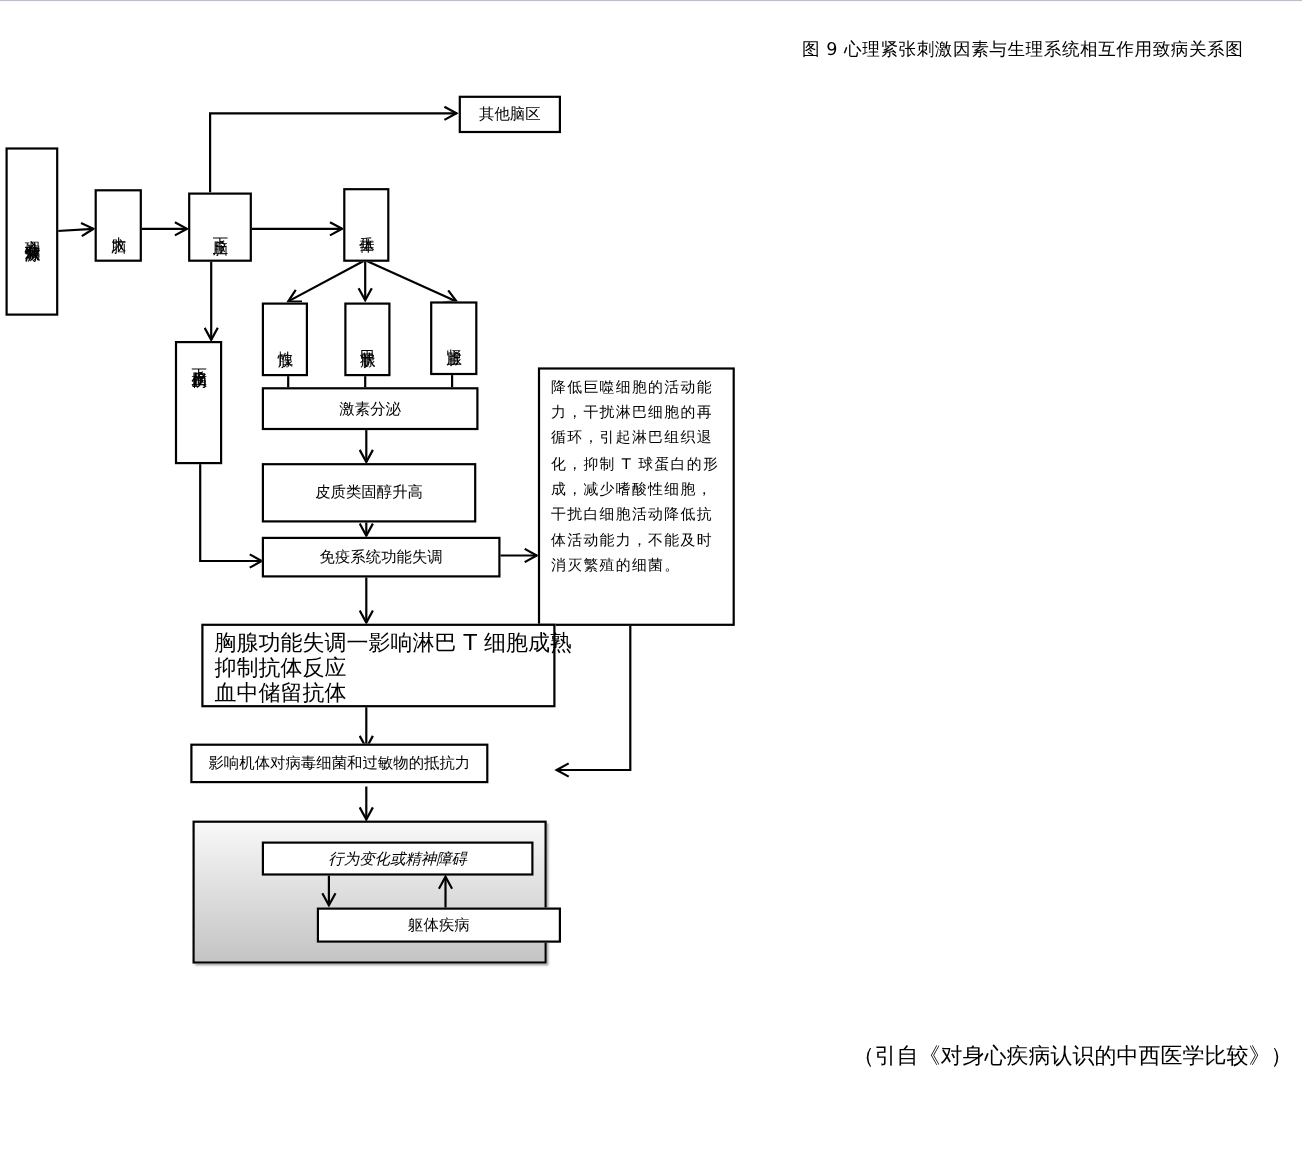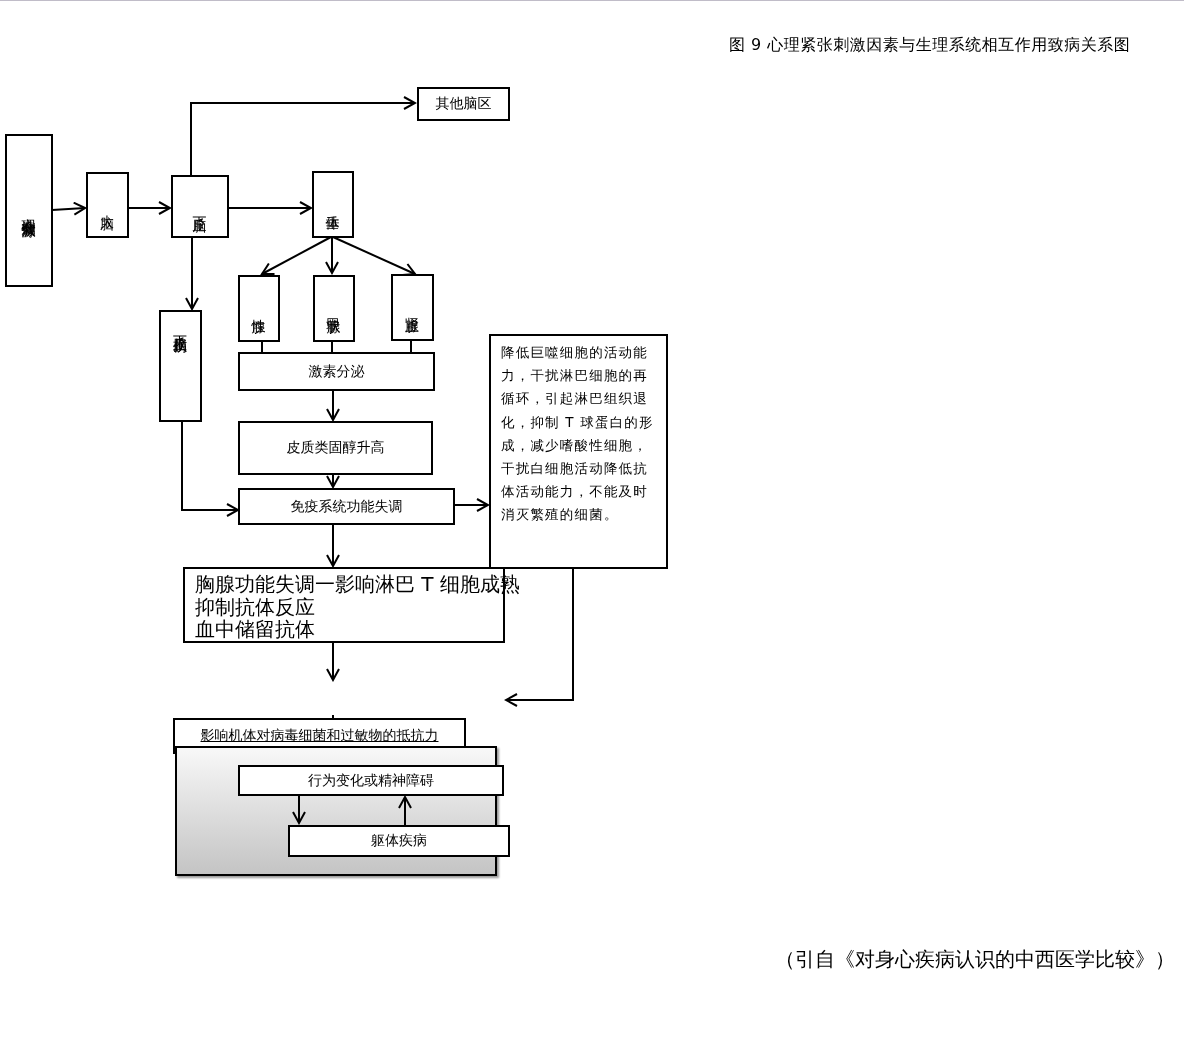--- a/index.html
+++ b/index.html
@@ -92,26 +92,26 @@
   <span>免疫系统功能失调</span>
 </div>
 <div class="box left para" style="left:489px;top:334px;width:179px;height:235px;">
   <span>降低巨噬细胞的活动能力，干扰淋巴细胞的再循环，引起淋巴组织退化，抑制 T 球蛋白的形成，减少嗜酸性细胞，干扰白细胞活动降低抗体活动能力，不能及时消灭繁殖的细菌。</span>
 </div>
 <div class="box left multi" style="left:183px;top:567px;width:322px;height:76px;flex-direction:column;">
   <div>胸腺功能失调一影响淋巴 T 细胞成熟</div>
   <div>抑制抗体反应</div>
   <div>血中储留抗体</div>
 </div>
-<div class="box" style="left:173px;top:718px;width:293px;height:36px;text-decoration:underline;">
+<div class="box" style="left:173px;top:676px;width:271px;height:36px;">
   <span>影响机体对病毒细菌和过敏物的抵抗力</span>
 </div>
 
 <div class="group"></div>
-<div class="box" style="left:238px;top:765px;width:266px;height:31px;">
+<div class="box" style="left:238px;top:765px;width:247px;height:31px;font-style:italic;">
   <span>行为变化或精神障碍</span>
 </div>
 <div class="box" style="left:240px;top:825px;width:222px;height:32px;margin-left:48px;">
   <span>躯体疾病</span>
 </div>
 <svg class="lines" width="1184" height="1053">
   <g stroke="#000" stroke-width="2" fill="none">
     <line x1="299" y1="796" x2="299" y2="823" marker-end="url(#arr)"></line>
     <line x1="405" y1="825" x2="405" y2="797" marker-end="url(#arr)"></line>
   </g>

